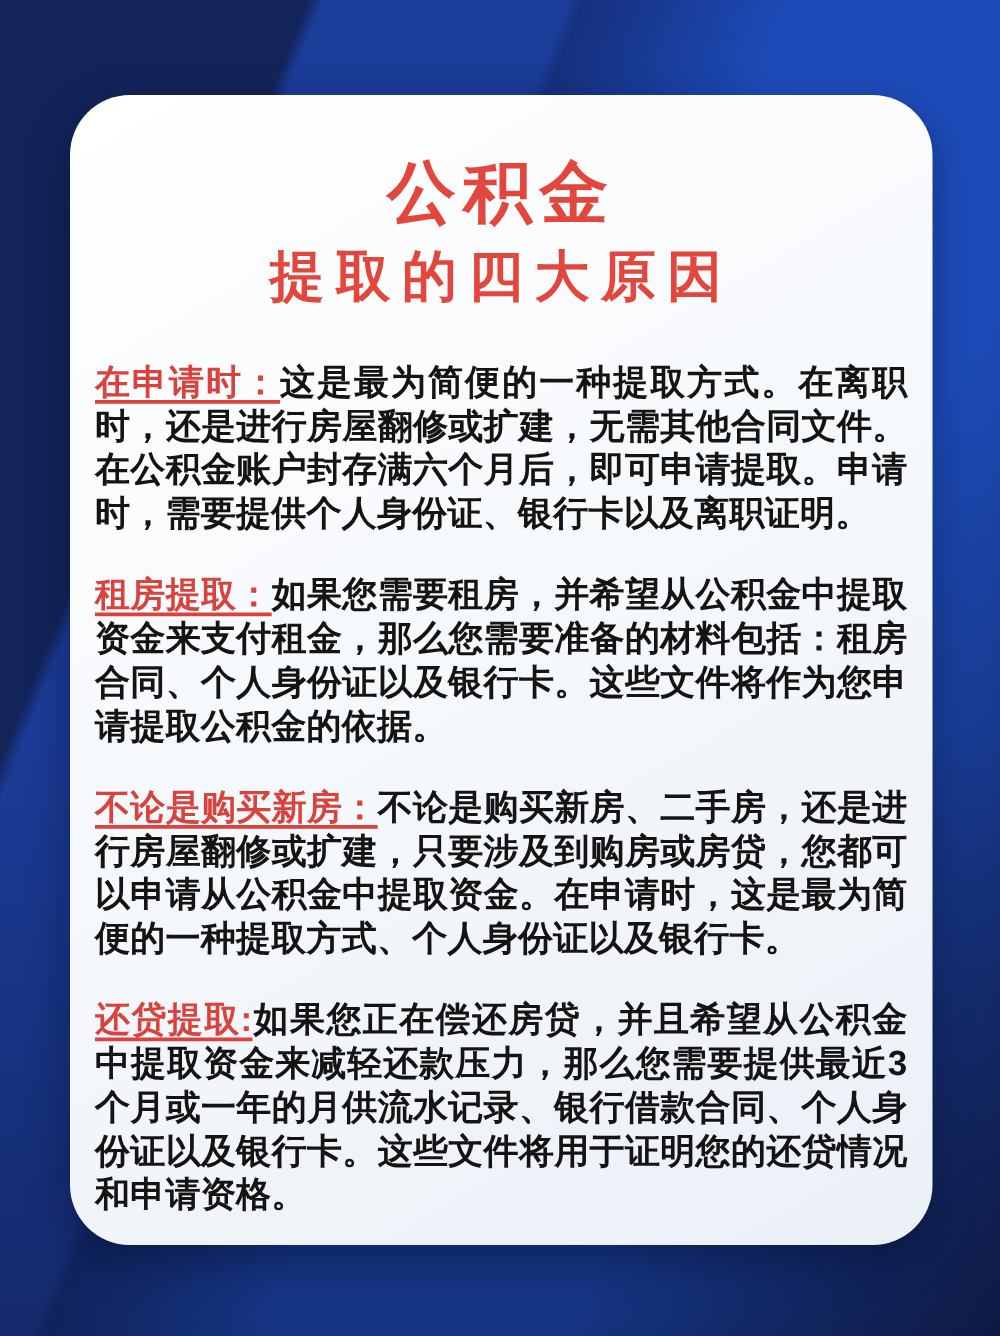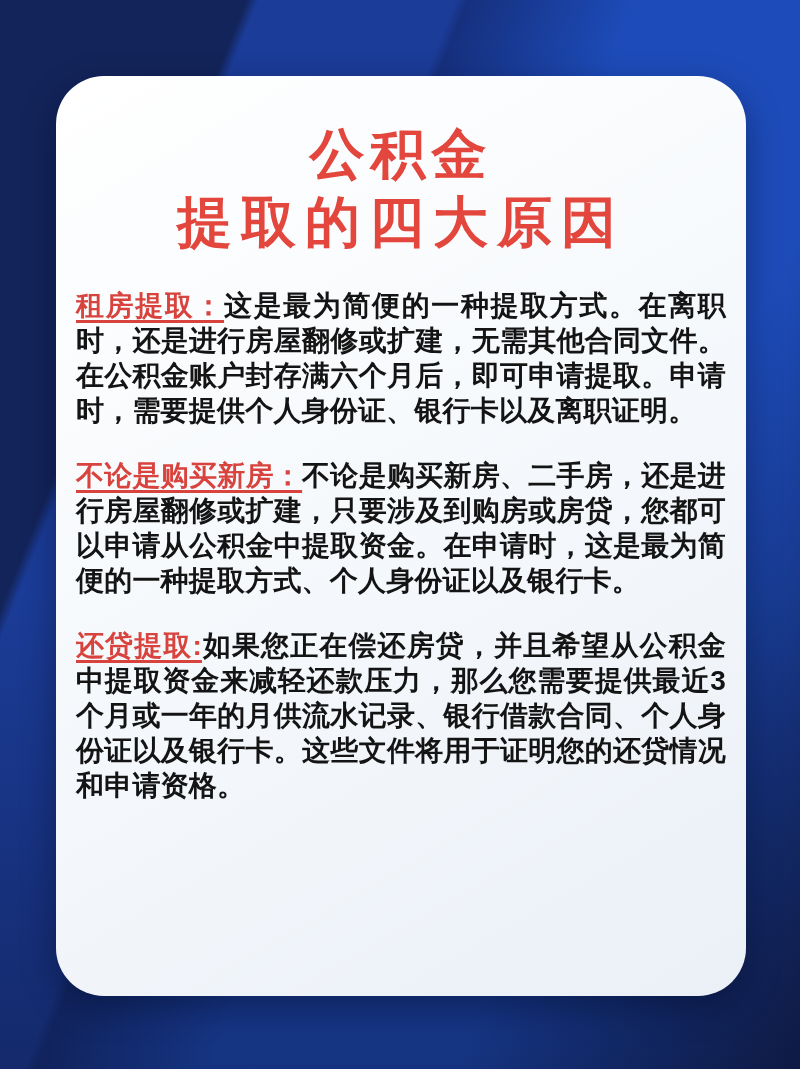--- a/index.html
+++ b/index.html
@@ -46,21 +46,21 @@
     font-weight: 800;
   }
   .title .t1 {
     display: block;
     font-size: 55px;
     line-height: 64px;
     letter-spacing: 6px;
   }
   .title .t2 {
     display: block;
-    font-size: 55px;
+    font-size: 44px;
     line-height: 72px;
     letter-spacing: 9px;
   }
   .section {
     margin: 30px 0 0 0;
     font-size: 28px;
     line-height: 35px;
     letter-spacing: 0.2px;
     color: #141414;
     font-weight: 600;
@@ -78,21 +78,22 @@
 <body>
 
 <div class="stage">
   <div class="card">
 
     <h1 class="title">
       <span class="t1">公积金</span>
       <span class="t2">提取的四大原因</span>
     </h1>
 
-    <p class="section"><span class="heading">租房提取：</span><span>这是最为简便的一种提取方式。在离职时，还是进行房屋翻修或扩建，无需其他合同文件。在公积金账户封存满六个月后，即可申请提取。申请时，需要提供个人身份证、银行卡以及离职证明。</span></p>
+    <p class="section"><span class="heading">在申请时：</span><span>这是最为简便的一种提取方式。在离职时，还是进行房屋翻修或扩建，无需其他合同文件。在公积金账户封存满六个月后，即可申请提取。申请时，需要提供个人身份证、银行卡以及离职证明。</span></p>
 
+    <p class="section"><span class="heading">租房提取：</span><span>如果您需要租房，并希望从公积金中提取资金来支付租金，那么您需要准备的材料包括：租房合同、个人身份证以及银行卡。这些文件将作为您申请提取公积金的依据。</span></p>
 
     <p class="section"><span class="heading">不论是购买新房：</span><span>不论是购买新房、二手房，还是进行房屋翻修或扩建，只要涉及到购房或房贷，您都可以申请从公积金中提取资金。在申请时，这是最为简便的一种提取方式、个人身份证以及银行卡。</span></p>
 
     <p class="section"><span class="heading">还贷提取:</span><span>如果您正在偿还房贷，并且希望从公积金中提取资金来减轻还款压力，那么您需要提供最近3个月或一年的月供流水记录、银行借款合同、个人身份证以及银行卡。这些文件将用于证明您的还贷情况和申请资格。</span></p>
 
   </div>
 </div>
 
 </body></html>

